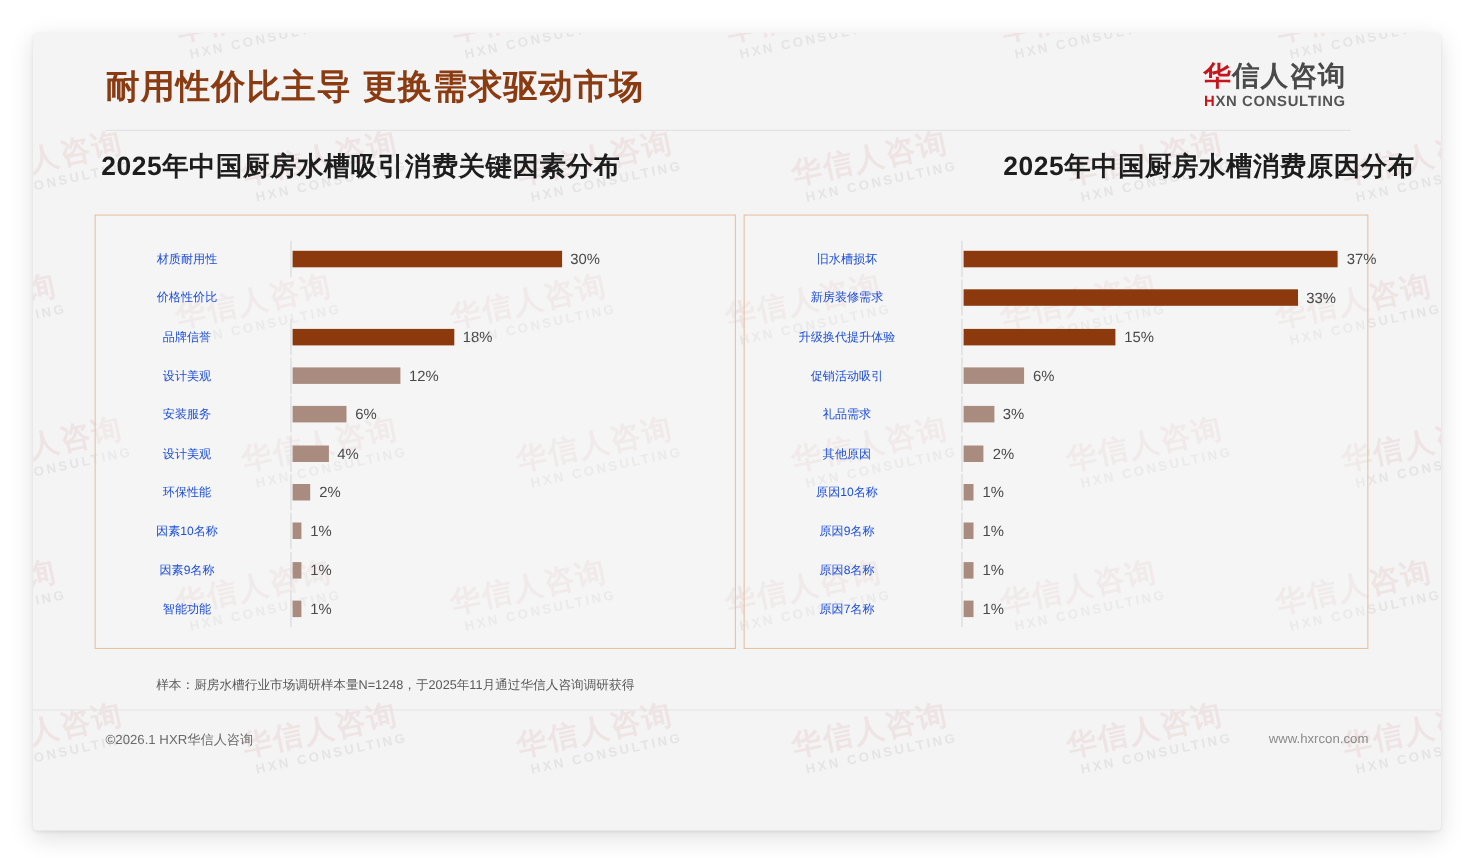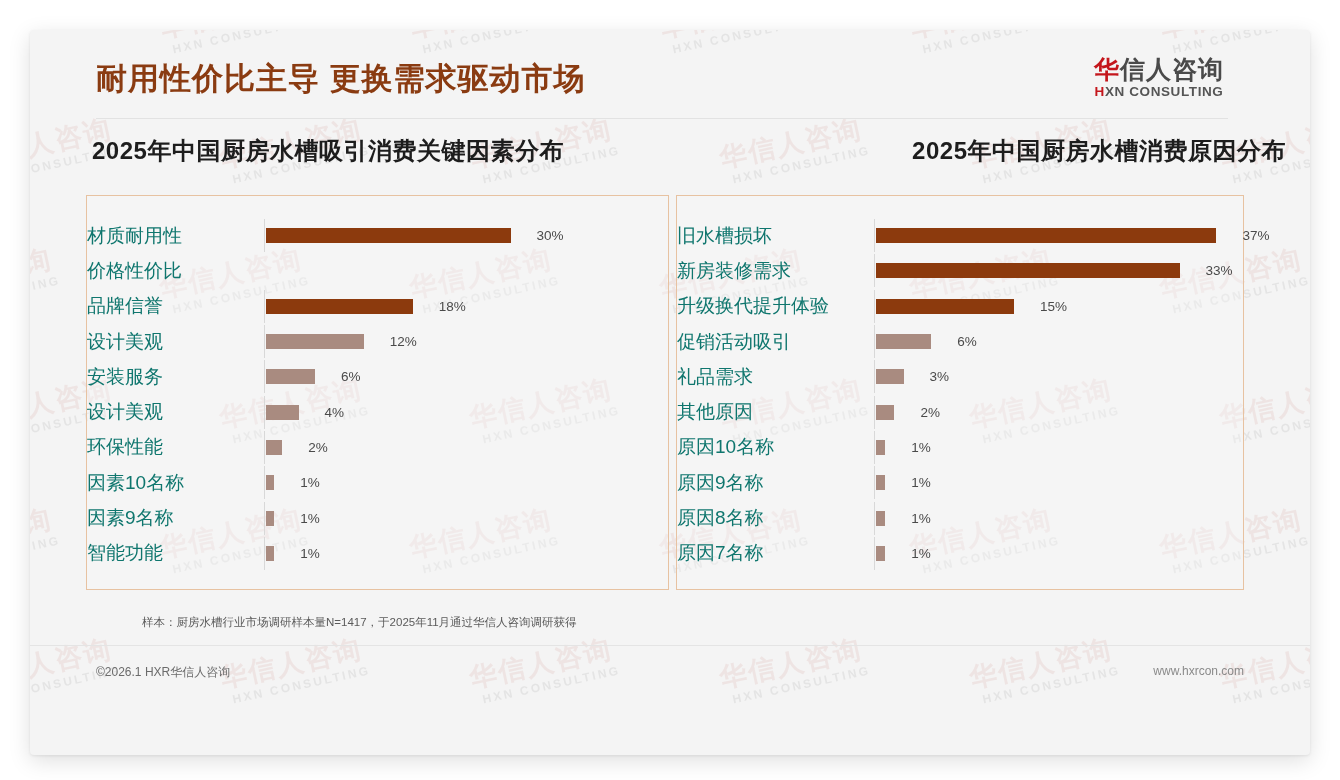--- a/index.html
+++ b/index.html
@@ -152,39 +152,38 @@
     flex-direction: column;
     justify-content: space-around;
   }
 
   .bar-row {
     display: flex;
     align-items: center;
     height: 33px;
   }
   .bar-label {
-    font-size: 19px;
-    color: #0f766e;
-    text-align: left;
+    font-size: 11px;
+    color: #1d4ed8;
+    text-align: center;
     white-space: nowrap;
     padding-right: 11px;
     flex: 0 0 auto;
   }
   .chart-block.left  .bar-label { width: 166px; }
   .chart-block.right .bar-label { width: 186px; }
 
   .bar-track {
     position: relative;
     flex: 1 1 auto;
     height: 100%;
     display: flex;
     align-items: center;
     border-left: 1px solid #d8d8d8;
     padding-left: 1px;
-    gap: 18px;
   }
   .bar {
     height: 15px;
     background: #8c3a0d;
     flex: 0 0 auto;
   }
   .bar.light { background: #a98b80; }
   .bar-value {
     font-size: 13.5px;
     color: #4a4a4a;
@@ -546,20 +545,20 @@
                 <div class="bar light" style="width: 9.2px;"></div>
                 <div class="bar-value">1%</div>
               </div>
             </div>
           </div>
       </div>
     </div>
 
   </div>
 
-  <div class="source-note">样本：厨房水槽行业市场调研样本量N=1417，于2025年11月通过华信人咨询调研获得</div>
+  <div class="source-note">样本：厨房水槽行业市场调研样本量N=1248，于2025年11月通过华信人咨询调研获得</div>
   <div class="footer-rule"></div>
   <div class="footer">
     <div class="footer-left">©2026.1 HXR华信人咨询</div>
     <div class="footer-right">www.hxrcon.com</div>
   </div>
 
 </div>
 
 </body></html>

